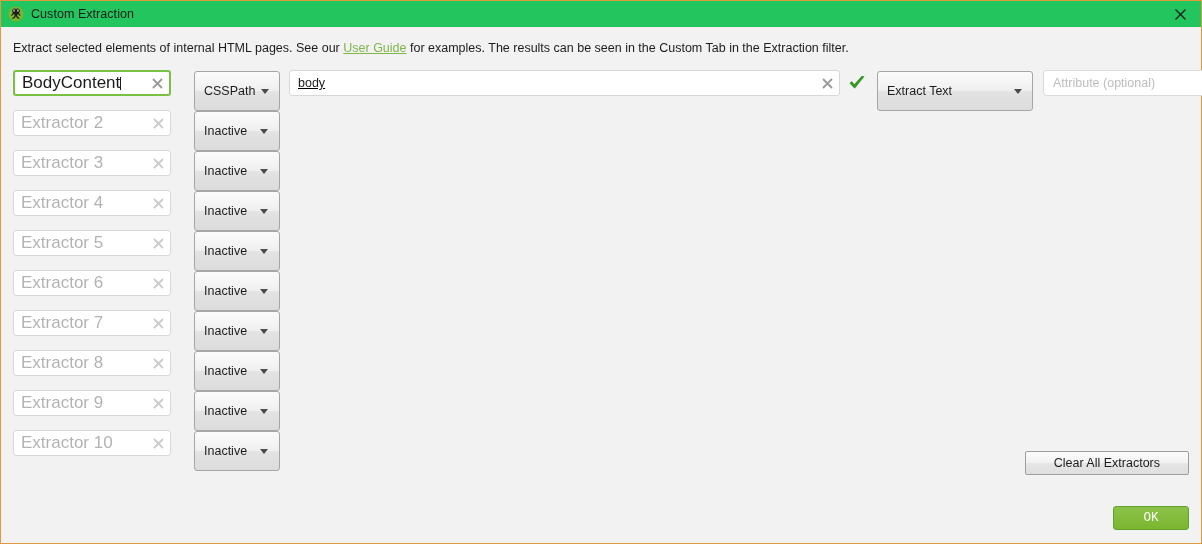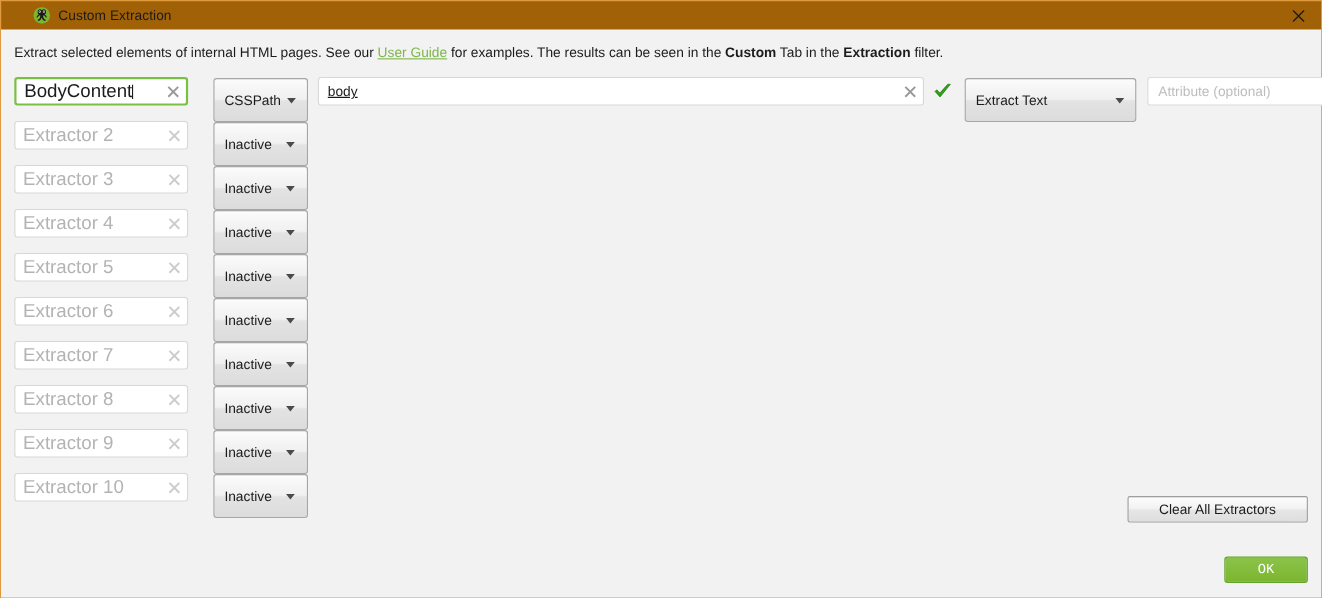--- a/index.html
+++ b/index.html
@@ -22,25 +22,24 @@
     border: 1px solid #e09a3e;
     background: #f2f2f2;
     display: flex;
     flex-direction: column;
   }
 
   
   .titlebar {
     position: relative;
     height: 26px;
-    background: #a16207;
+    background: #22c55e;
     display: flex;
     align-items: center;
     flex: 0 0 auto;
-    padding-left: 22px;
   }
   .app-icon {
     width: 16px;
     height: 16px;
     margin-left: 7px;
     margin-right: 7px;
     flex: 0 0 auto;
   }
   .title-text {
     font-size: 12.5px;
@@ -70,21 +69,21 @@
   }
 
   .description {
     position: absolute;
     left: 12px;
     top: 14px;
     font-size: 12.5px;
     color: #1c1c1c;
     white-space: nowrap;
   }
-  .description b { font-weight: bold; text-align: center; }
+  .description b { font-weight: normal; text-align: center; }
   .link {
     color: #7eb64a;
   }
 
   
   .rows {
     position: absolute;
     left: 12px;
     top: 43px;
     right: 12px;

